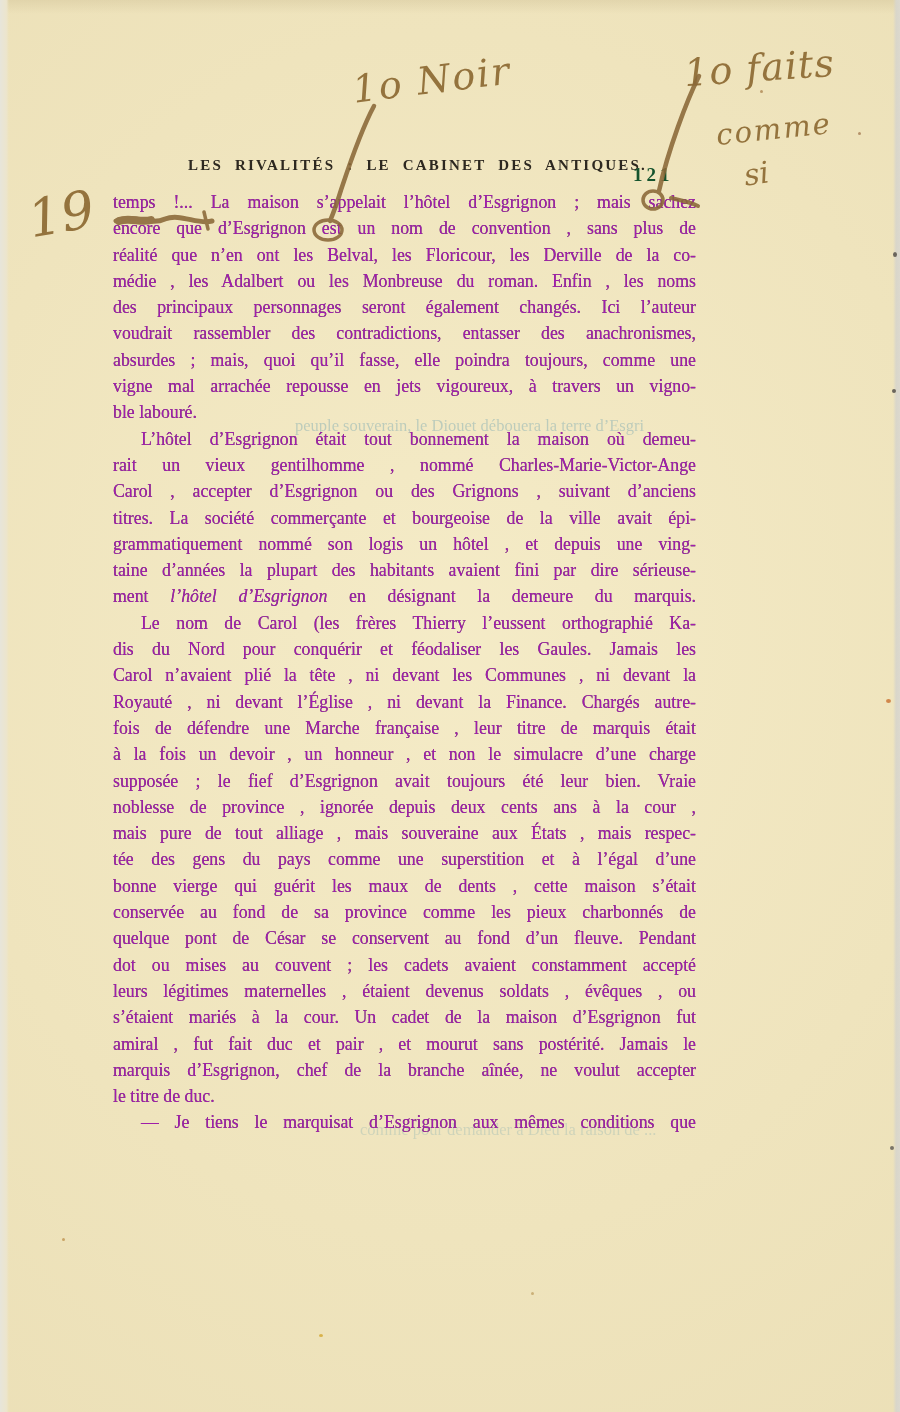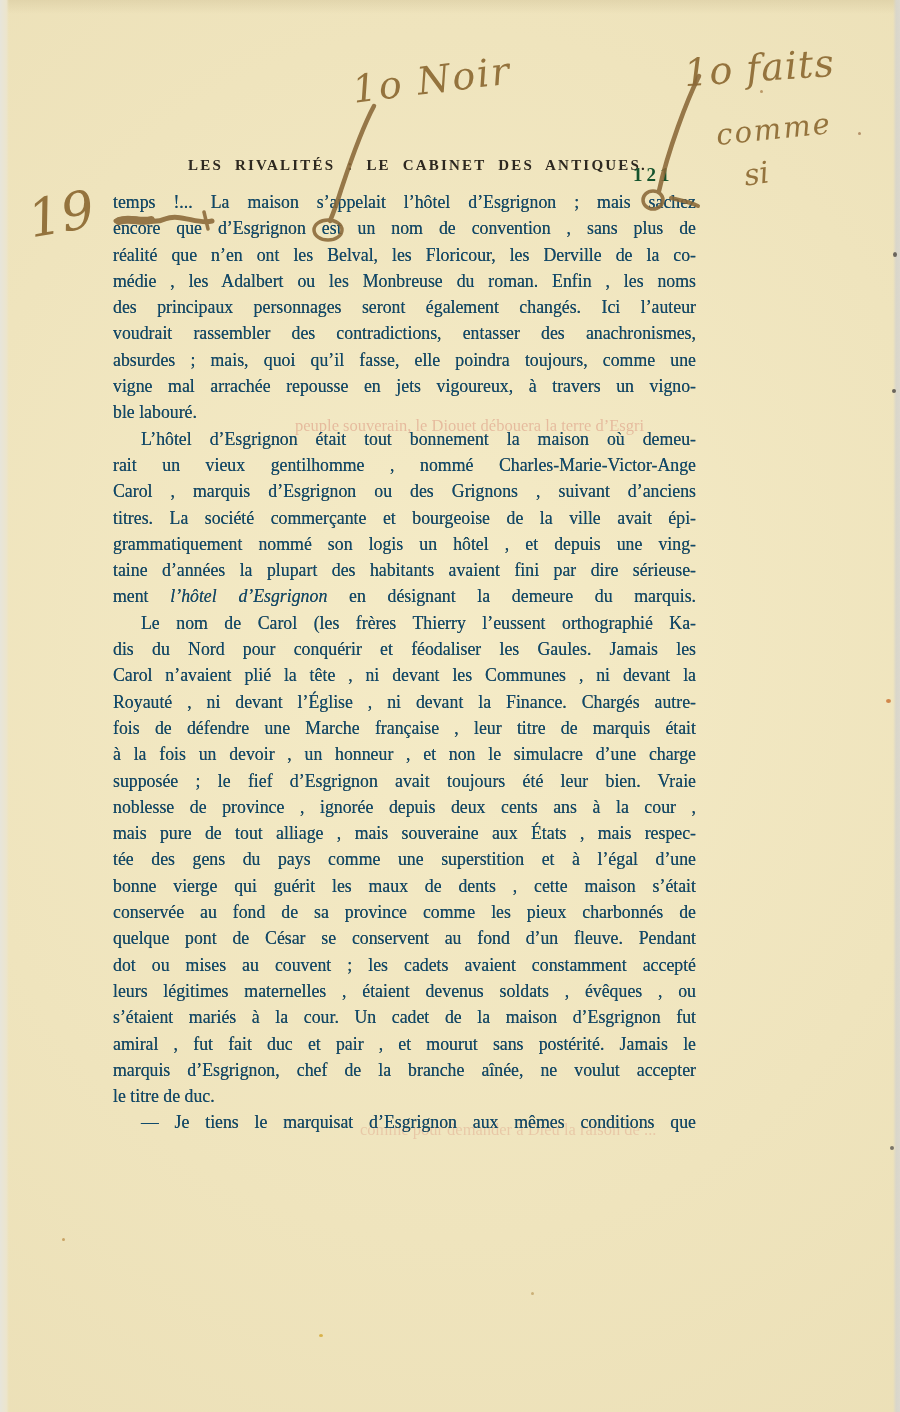--- a/index.html
+++ b/index.html
@@ -12,34 +12,34 @@
           #f1e6be;}
   .edge-left{position:absolute;left:0;top:0;width:9px;height:100%;
         background:linear-gradient(90deg,#e7e5da 0,#ece5cd 70%,rgba(236,229,205,0) 100%);}
   .edge-right{position:absolute;right:0;top:0;width:7px;height:100%;
         background:linear-gradient(90deg,rgba(216,213,202,0) 0,#d9d6ca 45%,#dcd9ce 100%);}
   .header{position:absolute;left:188px;top:157px;width:520px;
         font-size:15px;font-weight:700;letter-spacing:2.2px;word-spacing:6px;
         color:#2d2820;white-space:nowrap;}
   .pagenum{position:absolute;left:633px;top:154px;font-size:19px;font-weight:700;
         letter-spacing:4px;color:#14532d;margin-top:10px;}
-  .body-text{position:absolute;left:113px;top:189px;width:583px;color:#0c4a6e;
+  .body-text{position:absolute;left:113px;top:189px;width:583px;color:#a21caf;
         font-size:17.8px;text-shadow:0 0 .4px rgba(43,37,28,.75);}
   .line{height:26.3px;line-height:26.3px;text-align:justify;text-align-last:justify;
         overflow:visible;white-space:nowrap;}
   .line.indent{text-indent:28px;}
   .line.flush{text-align-last:left;}
   .hand{position:absolute;color:#8d6a33;font-style:italic;
         font-family:"DejaVu Serif",serif;opacity:.92;}
   .hand.h-center{left:352px;top:58px;font-size:38px;transform:rotate(-7deg);letter-spacing:2px;}
   .hand.h-right1{left:684px;top:46px;font-size:38px;transform:rotate(-4deg);letter-spacing:1px;}
   .hand.h-right2{left:716px;top:112px;font-size:29px;transform:rotate(-6deg);letter-spacing:2px;}
   .hand.h-right3{left:744px;top:156px;font-size:30px;transform:rotate(-8deg);}
   .hand.h-margin{left:28px;top:184px;font-size:52px;transform:rotate(-10deg);}
-  .ghost{position:absolute;color:#b91c1c;font-size:16.5px;white-space:nowrap;}
+  .ghost{position:absolute;color:#0369a1;font-size:16.5px;white-space:nowrap;}
   .ghost.g1{left:295px;top:416px;opacity:.22;}
   .ghost.g2{left:360px;top:1120px;opacity:.14;}
   .marks{position:absolute;inset:0;pointer-events:none;}
   .speck{position:absolute;border-radius:50%;}
 </style>
 </head>
 <body>
 
 <div class="page"></div>
 <div class="edge-left"></div>
@@ -56,21 +56,21 @@
     <div class="line">encore que d’Esgrignon est un nom de convention , sans plus de</div>
     <div class="line">réalité que n’en ont les Belval, les Floricour, les Derville de la co-</div>
     <div class="line">médie , les Adalbert ou les Monbreuse du roman. Enfin , les noms</div>
     <div class="line">des principaux personnages seront également changés. Ici l’auteur</div>
     <div class="line">voudrait rassembler des contradictions, entasser des anachronismes,</div>
     <div class="line">absurdes ; mais, quoi qu’il fasse, elle poindra toujours, comme une</div>
     <div class="line">vigne mal arrachée repousse en jets vigoureux, à travers un vigno-</div>
     <div class="line flush">ble labouré.</div>
     <div class="line indent">L’hôtel d’Esgrignon était tout bonnement la maison où demeu-</div>
     <div class="line">rait un vieux gentilhomme , nommé Charles-Marie-Victor-Ange</div>
-    <div class="line">Carol , marquis d’Esgrignon ou des Grignons , suivant d’anciens</div>
+    <div class="line">Carol , accepter d’Esgrignon ou des Grignons , suivant d’anciens</div>
     <div class="line">titres. La société commerçante et bourgeoise de la ville avait épi-</div>
     <div class="line">grammatiquement nommé son logis un hôtel , et depuis une ving-</div>
     <div class="line">taine d’années la plupart des habitants avaient fini par dire sérieuse-</div>
     <div class="line">ment <i>l’hôtel d’Esgrignon</i> en désignant la demeure du marquis.</div>
     <div class="line indent">Le nom de Carol (les frères Thierry l’eussent orthographié Ka-</div>
     <div class="line">dis du Nord pour conquérir et féodaliser les Gaules. Jamais les</div>
     <div class="line">Carol n’avaient plié la tête , ni devant les Communes , ni devant la</div>
     <div class="line">Royauté , ni devant l’Église , ni devant la Finance. Chargés autre-</div>
     <div class="line">fois de défendre une Marche française , leur titre de marquis était</div>
     <div class="line">à la fois un devoir , un honneur , et non le simulacre d’une charge</div>

